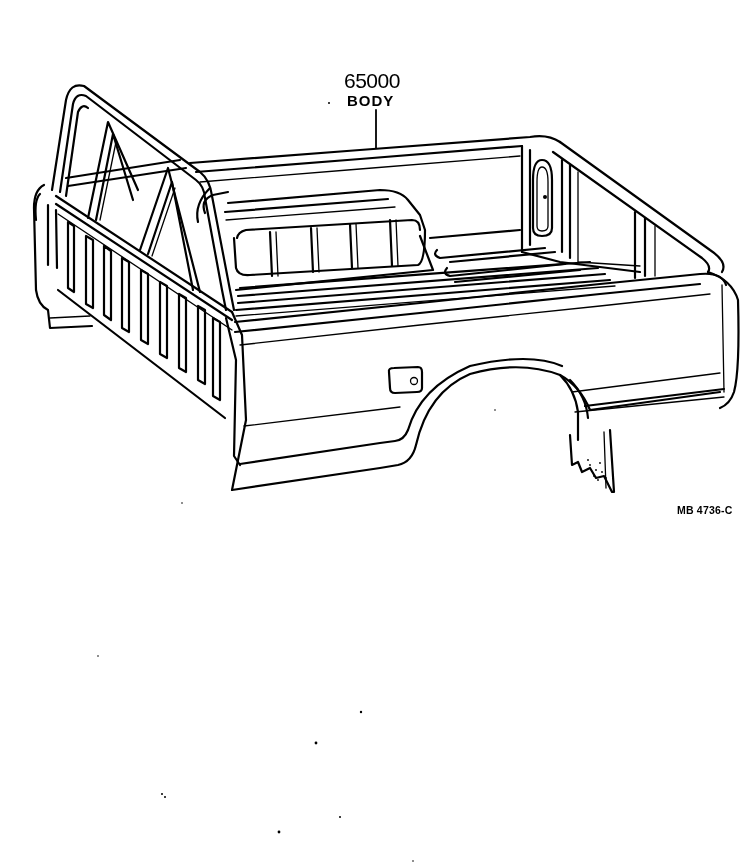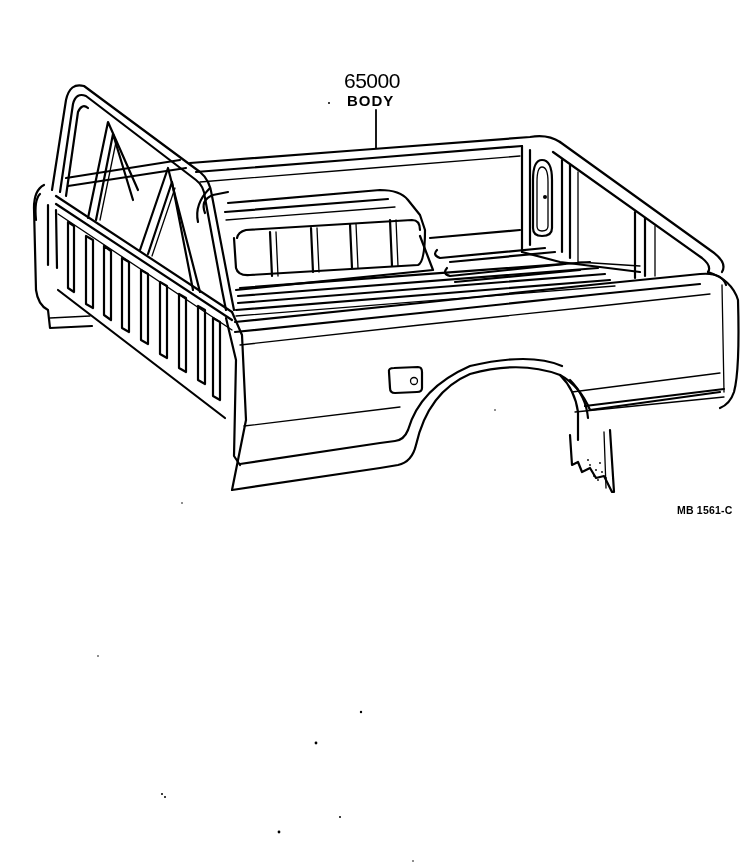--- a/index.html
+++ b/index.html
@@ -173,14 +173,14 @@
       <circle class="dot" cx="340" cy="817" r="1"></circle>
       <circle class="dot" cx="279" cy="832" r="1.4"></circle>
       <circle class="dot" cx="413" cy="861" r="0.8"></circle>
       <circle class="dot" cx="182" cy="503" r="0.8"></circle>
       <circle class="dot" cx="495" cy="410" r="0.8"></circle>
     </g>
   </svg>
 
   <div class="part-number">65000</div>
   <div class="part-name">BODY</div>
-  <div class="ref-code">MB 1561-C</div>
+  <div class="ref-code">MB 4736-C</div>
 </div>
 
 </body></html>

